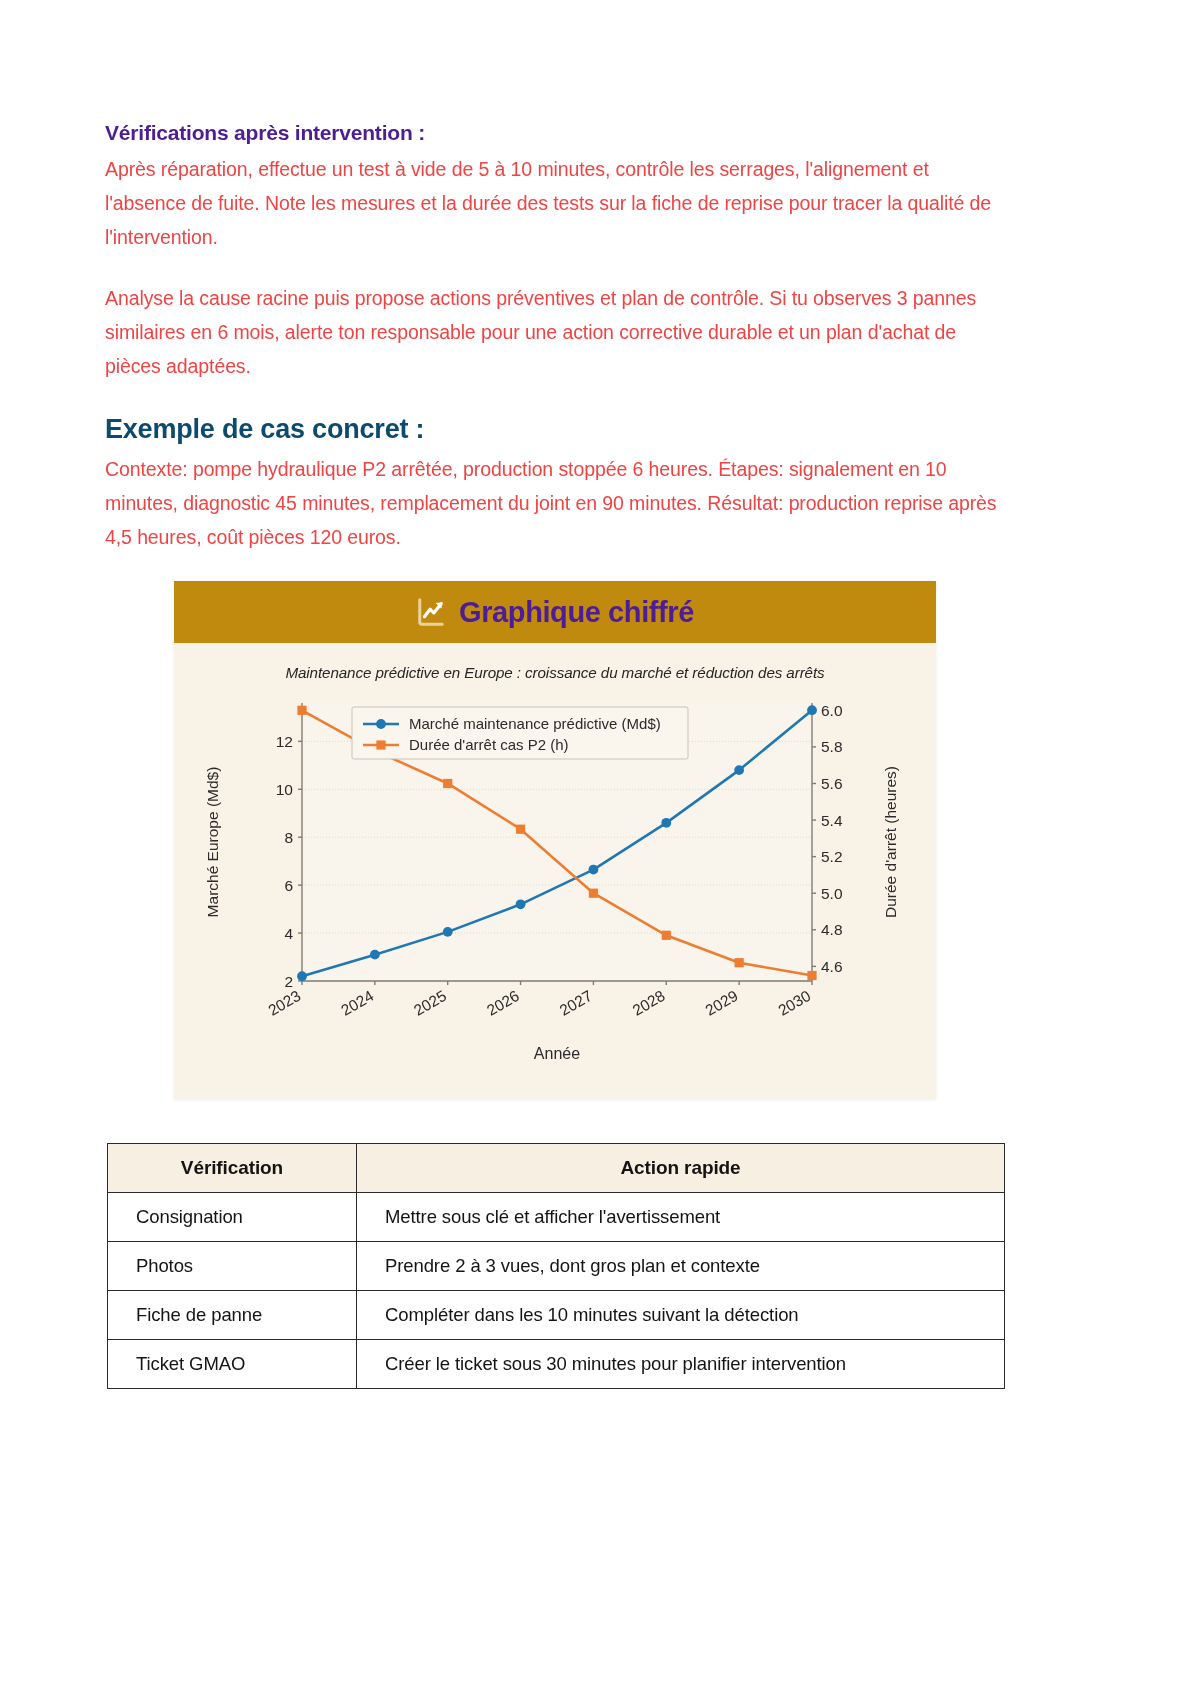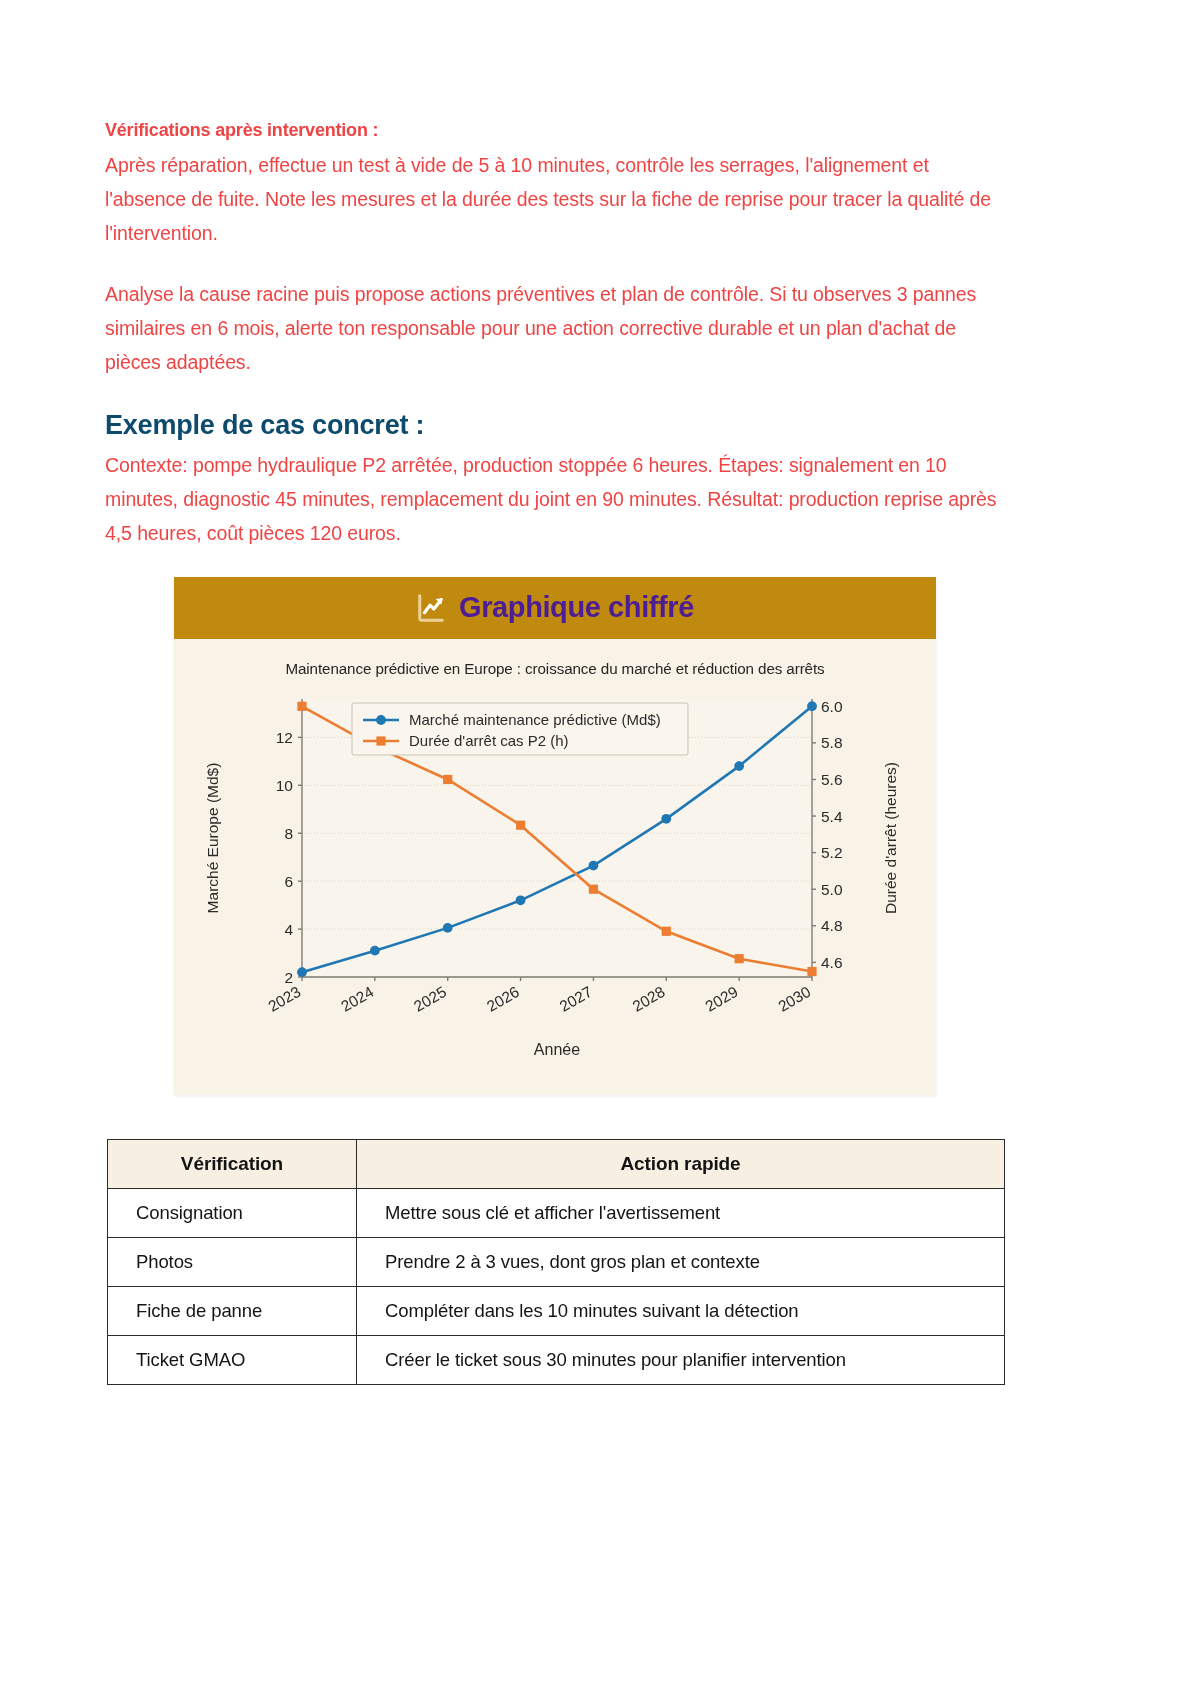--- a/index.html
+++ b/index.html
@@ -9,21 +9,21 @@
     width:1200px; height:1698px;
     background:#ffffff;
     font-family:"Liberation Sans", sans-serif;
     color:#111111;
     position:relative;
     overflow:hidden;
   }
   .page { position:absolute; left:0; top:0; width:1200px; height:1698px; padding:0 105px; }
 
   .h-bold {
-    font-size:18px; font-weight:bold; color:#ef4444; letter-spacing:-0.2px;
+    font-size:21px; font-weight:bold; color:#4c1d95; letter-spacing:-0.2px;
     margin:0 0 4px 0; line-height:1.42;
   }
   .h-green {
     font-size:27px; font-weight:bold; color:#0c4a6e; letter-spacing:-0.2px;
     margin:0 0 4px 0; line-height:1.42;
   }
   .para {
     font-size:19.5px; line-height:34px; color:#ef4444; margin:0;
     letter-spacing:-0.1px; max-width:900px;
   }
@@ -42,20 +42,21 @@
     display:flex; align-items:center; justify-content:center; gap:13px;
   }
   .chart-banner .banner-icon { width:30px; height:30px; display:block; }
   .chart-banner .banner-title {
     color:#4c1d95; font-size:29px; font-weight:bold; letter-spacing:-0.4px;
   }
   .chart-body { padding:18px 10px 14px 10px; }
   .chart-subtitle {
     text-align:center; font-size:15.2px; color:#262626; letter-spacing:-0.1px;
     margin:3px 0 4px 0;
+    font-style:italic;
   }
   .plot-wrap { position:relative; width:742px; height:400px; margin:0 auto; }
 
   
   .tbl {
     border-collapse:collapse; width:897px; margin:44px 0 0 2px;
     table-layout:fixed;
   }
   .tbl th, .tbl td {
     border:1.6px solid #2b2b2b; padding:0 28px; height:49px;

